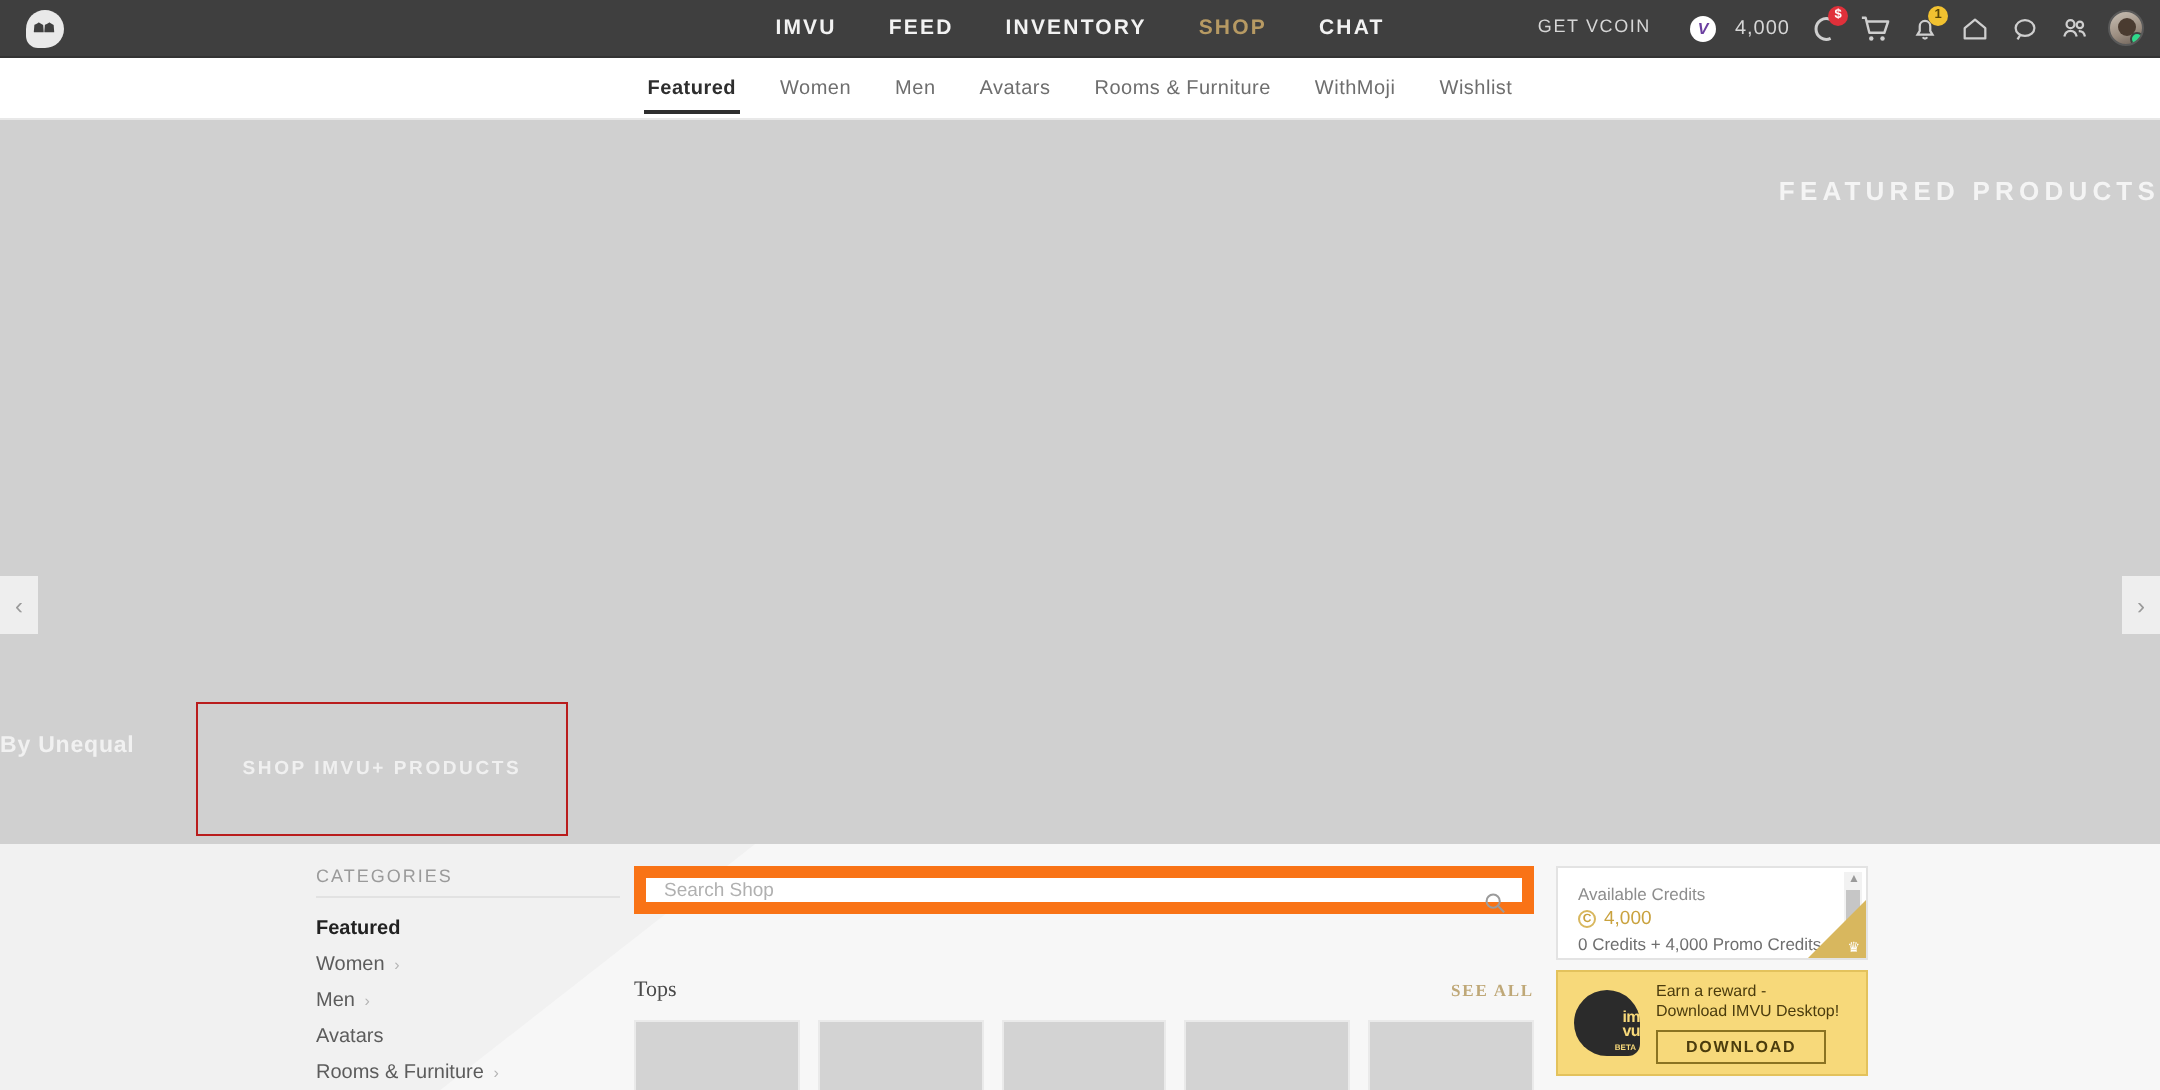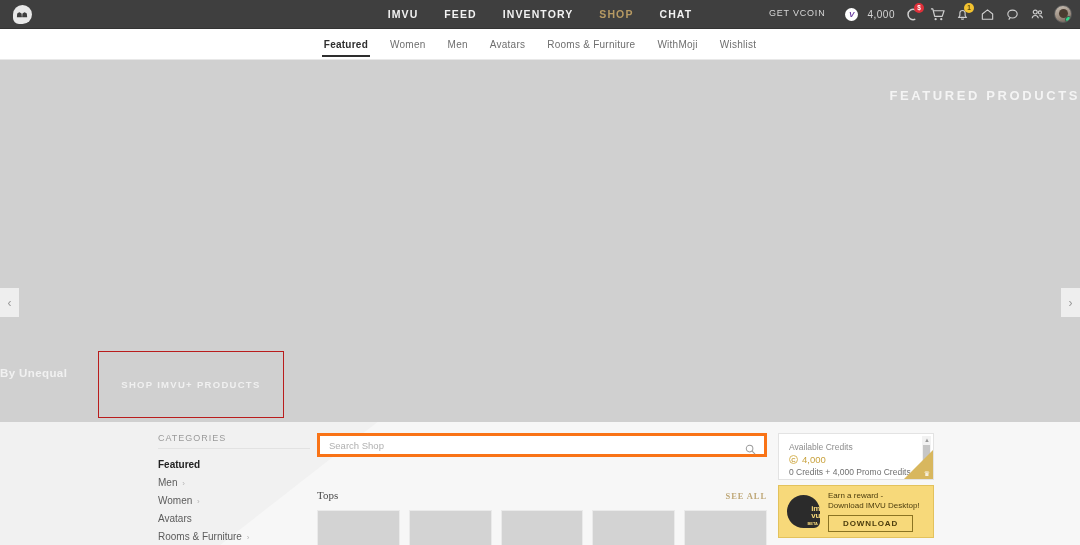--- a/index.html
+++ b/index.html
@@ -219,21 +219,21 @@
   }
   .cat-list li.active { color:#222; font-weight:bold; }
   .chev { color:#b5b5b5; font-size:8px; margin-left:2px; }
 
   
   .center { width:450px; margin-left:7px; }
   .searchbox {
     position:relative;
     height:24px;
     background:#fff;
-    border:3px solid #f97316;
+    border:6px solid #f97316;
     display:flex; align-items:center;
     padding:0 9px;
   }
   .searchbox input {
     border:0; outline:0; background:transparent;
     font-family:"Liberation Sans", sans-serif;
     font-size:9.5px; color:#555;
     width:100%;
   }
   .searchbox input::placeholder { color:#b0b0b0; }
@@ -437,25 +437,25 @@
 <div class="lower">
   <div class="lower-inner">
 
     <div class="sidebar">
       <div class="cat-head">CATEGORIES</div>
       <ul class="cat-list">
         <li class="active">
           <span>Featured</span>
         </li>
         <li>
-          <span>Men</span>
+          <span>Women</span>
           <span class="chev">›</span>
         </li>
         <li>
-          <span>Women</span>
+          <span>Men</span>
           <span class="chev">›</span>
         </li>
         <li>
           <span>Avatars</span>
         </li>
         <li>
           <span>Rooms &amp; Furniture</span>
           <span class="chev">›</span>
         </li>
 

